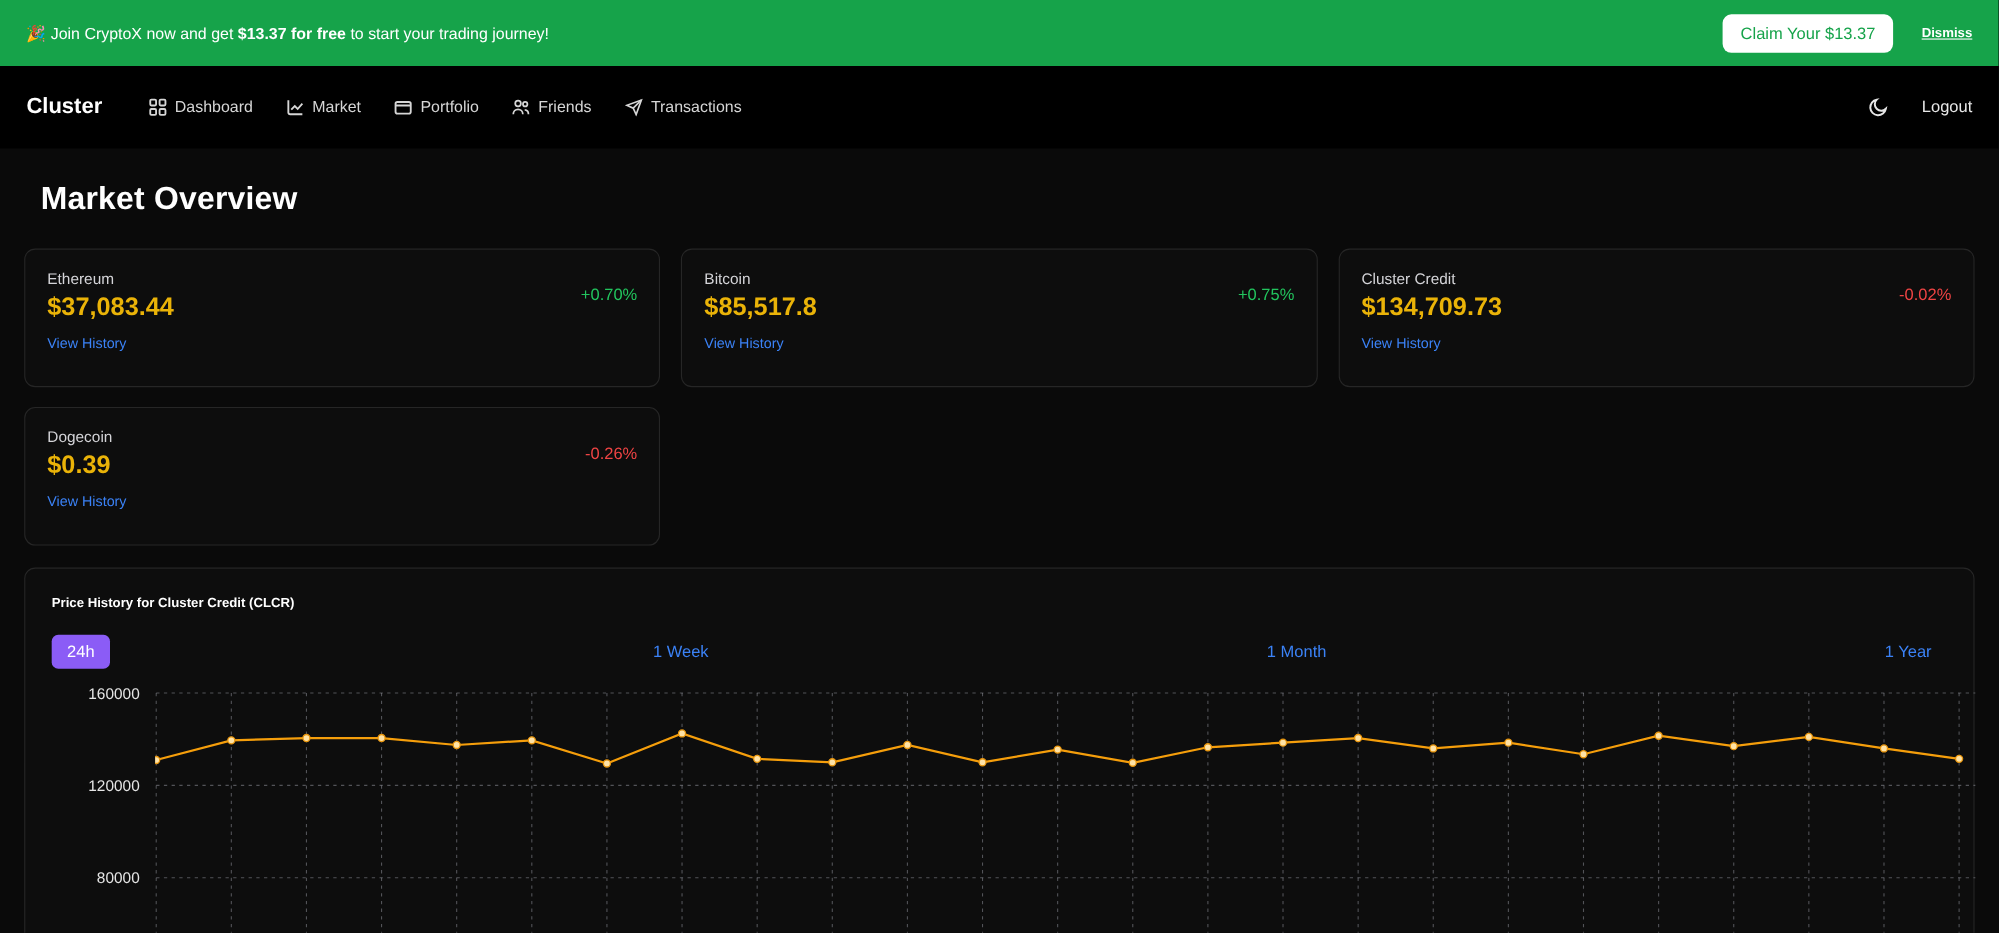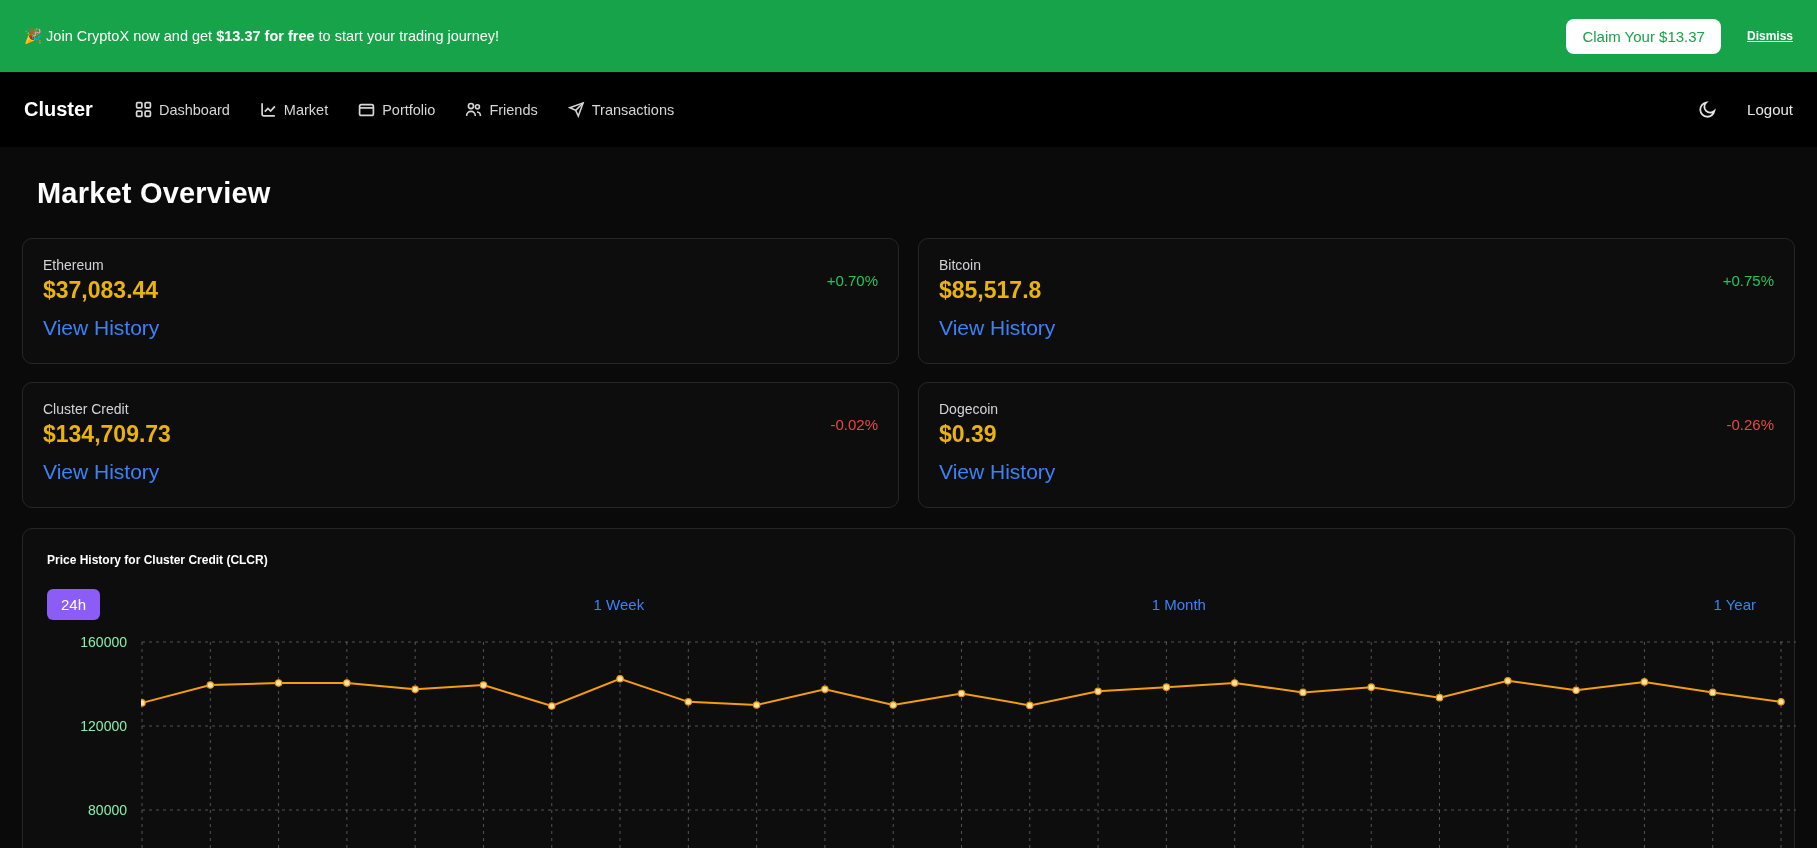--- a/index.html
+++ b/index.html
@@ -4,21 +4,21 @@
 <style>
   * { margin:0; padding:0; box-sizing:border-box; }
   html,body { width:1817px; height:848px; overflow:hidden; }
   body {
     background:#0a0a0a;
     color:#fff;
     font-family:"Liberation Sans", sans-serif;
   }
   
   .banner {
-    height:72px; background:#16a34a; display:flex; align-items:center;
+    height:60px; background:#16a34a; display:flex; align-items:center;
     justify-content:space-between; padding:0 24px;
   }
   .banner-text { font-size:14.5px; color:#fff; }
   .banner-text b { font-weight:700; }
   .banner-right { display:flex; align-items:center; gap:26px; }
   .claim-btn {
     background:#fff; color:#16a34a; border:none; border-radius:8px;
     font-family:inherit; font-size:15px; font-weight:500;
     padding:9px 16px; cursor:pointer;
   }
@@ -35,51 +35,51 @@
     font-size:14.5px; cursor:pointer;
   }
   .nav-item svg { display:block; }
   .nav-right { display:flex; align-items:center; gap:30px; }
   .theme-toggle { color:#e5e5e5; cursor:pointer; display:flex; align-items:center; }
   .logout { color:#e8e8e8; font-size:15px; cursor:pointer; }
   
   .main { padding:0 22px; }
   .page-title { font-size:29px; font-weight:700; margin:30px 0 28px 15px; letter-spacing:.2px; }
   .cards-grid {
-    display:grid; grid-template-columns:repeat(2,1fr); gap:18px 19px;
+    display:grid; grid-template-columns:repeat(3,1fr); gap:18px 19px;
   }
   .coin-card {
     border:1px solid #262626; background:#0d0d0d; border-radius:10px;
     padding:18px 20px; min-height:126px;
   }
   .coin-top { display:flex; justify-content:space-between; align-items:center; }
   .coin-name { font-size:14px; color:#d4d4d8; margin-bottom:4px; }
   .coin-price { font-size:23px; font-weight:700; color:#eab308; }
   .coin-change { font-size:15px; }
   .coin-change.up { color:#22c55e; }
   .coin-change.down { color:#ef4444; }
-  .view-history { display:inline-block; margin-top:12px; color:#3b82f6; font-size:21px; text-decoration:none; cursor:pointer; }
+  .view-history { display:inline-block; margin-top:12px; color:#3b82f6; font-size:13px; text-decoration:none; cursor:pointer; }
   
   .chart-card {
     margin-top:20px; border:1px solid #262626; background:#0d0d0d;
     border-radius:10px; padding:24px; height:500px;
   }
   .chart-title { font-size:12px; font-weight:700; color:#fff; }
   .range-row {
     margin-top:22px; display:flex; justify-content:space-between; align-items:center;
   }
   .range-btn {
     background:none; border:none; color:#3b82f6; font-family:inherit;
     font-size:15px; cursor:pointer; padding:7px 14px; border-radius:6px;
   }
   .range-btn.active { background:#8b5cf6; color:#fff; }
   .chart-area { position:relative; margin-top:14px; height:380px; }
   .y-col { position:absolute; left:0; top:0; width:80px; height:100%; }
   .y-col span {
-    position:absolute; right:0; color:#86efac; font-size:14px; line-height:16px;
+    position:absolute; right:0; color:#e5e5e5; font-size:14px; line-height:16px;
   }
   #chart-svg { position:absolute; left:94px; top:0; }
   .grid-line { stroke:rgba(178,182,192,0.42); stroke-width:1; stroke-dasharray:3 4; }
   .series-line { fill:none; stroke:#f59e0b; stroke-width:2; }
   .pt { fill:#ffe3a6; stroke:#e8950c; stroke-width:1.2; }
 </style>
 </head>
 <body>
 
 <div class="banner">

